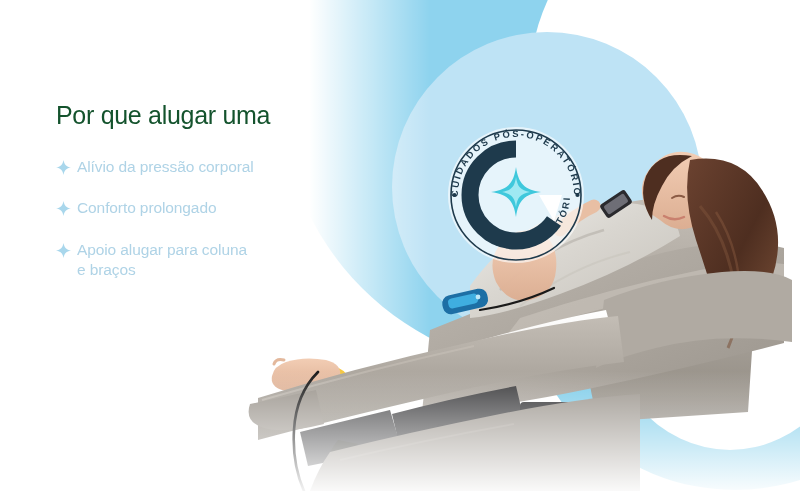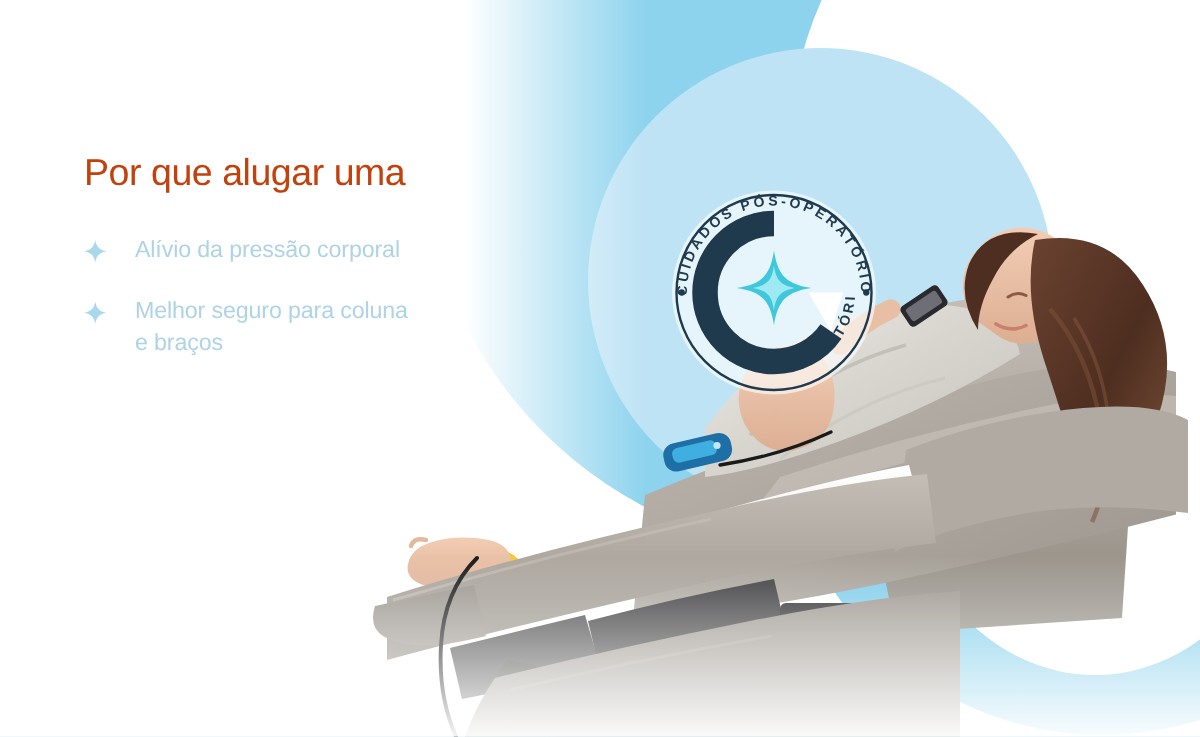--- a/index.html
+++ b/index.html
@@ -64,34 +64,34 @@
     pointer-events:none;
   }
 
   
   .copy{
     position:absolute;
     left:56px;top:100px;
     width:330px;
   }
   .headline{
-    color:#c2410c;
+    color:#14532d;
     font-size:25px;
     line-height:1.24;
     letter-spacing:-0.3px;
     margin:0 0 26px 0;
   }
   .headline .l1{display:block;font-weight:400;}
   .headline .l2{display:block;font-weight:700;}
 
   .benefits{list-style:none;margin:0;padding:0;}
   .benefit{
     display:flex;
     align-items:flex-start;
-    gap:19px;
+    gap:6px;
     margin-bottom:21px;
   }
   .benefit:last-child{margin-bottom:0;}
   .spark{
     flex:0 0 auto;
     width:15px;height:15px;
     margin-top:3px;
     display:block;
   }
   .benefit-text{
@@ -267,26 +267,32 @@
     <ul class="benefits">
 
       <li class="benefit">
         <svg class="spark" viewBox="0 0 24 24">
           <path d="M12 0 C13.2 7.4 16.6 10.8 24 12 C16.6 13.2 13.2 16.6 12 24 C10.8 16.6 7.4 13.2 0 12 C7.4 10.8 10.8 7.4 12 0 Z" fill="#A9D7EC"></path>
         </svg>
         <span class="benefit-text">Alívio da pressão corporal</span>
       </li>
 
 
-
       <li class="benefit">
         <svg class="spark" viewBox="0 0 24 24">
           <path d="M12 0 C13.2 7.4 16.6 10.8 24 12 C16.6 13.2 13.2 16.6 12 24 C10.8 16.6 7.4 13.2 0 12 C7.4 10.8 10.8 7.4 12 0 Z" fill="#A9D7EC"></path>
         </svg>
-        <span class="benefit-text">Melhor seguro para coluna
+        <span class="benefit-text">Conforto prolongado</span>
+      </li>
+
+      <li class="benefit">
+        <svg class="spark" viewBox="0 0 24 24">
+          <path d="M12 0 C13.2 7.4 16.6 10.8 24 12 C16.6 13.2 13.2 16.6 12 24 C10.8 16.6 7.4 13.2 0 12 C7.4 10.8 10.8 7.4 12 0 Z" fill="#A9D7EC"></path>
+        </svg>
+        <span class="benefit-text">Apoio alugar para coluna
 e braços</span>
       </li>
 
     </ul>
   </div>
 
   <div class="badge">
     <svg viewBox="0 0 150 150" aria-hidden="true">
       <defs>
         <path id="arcTop" d="M 75,75 m -58,0 a 58,58 0 0 1 116,0" fill="none"></path>

